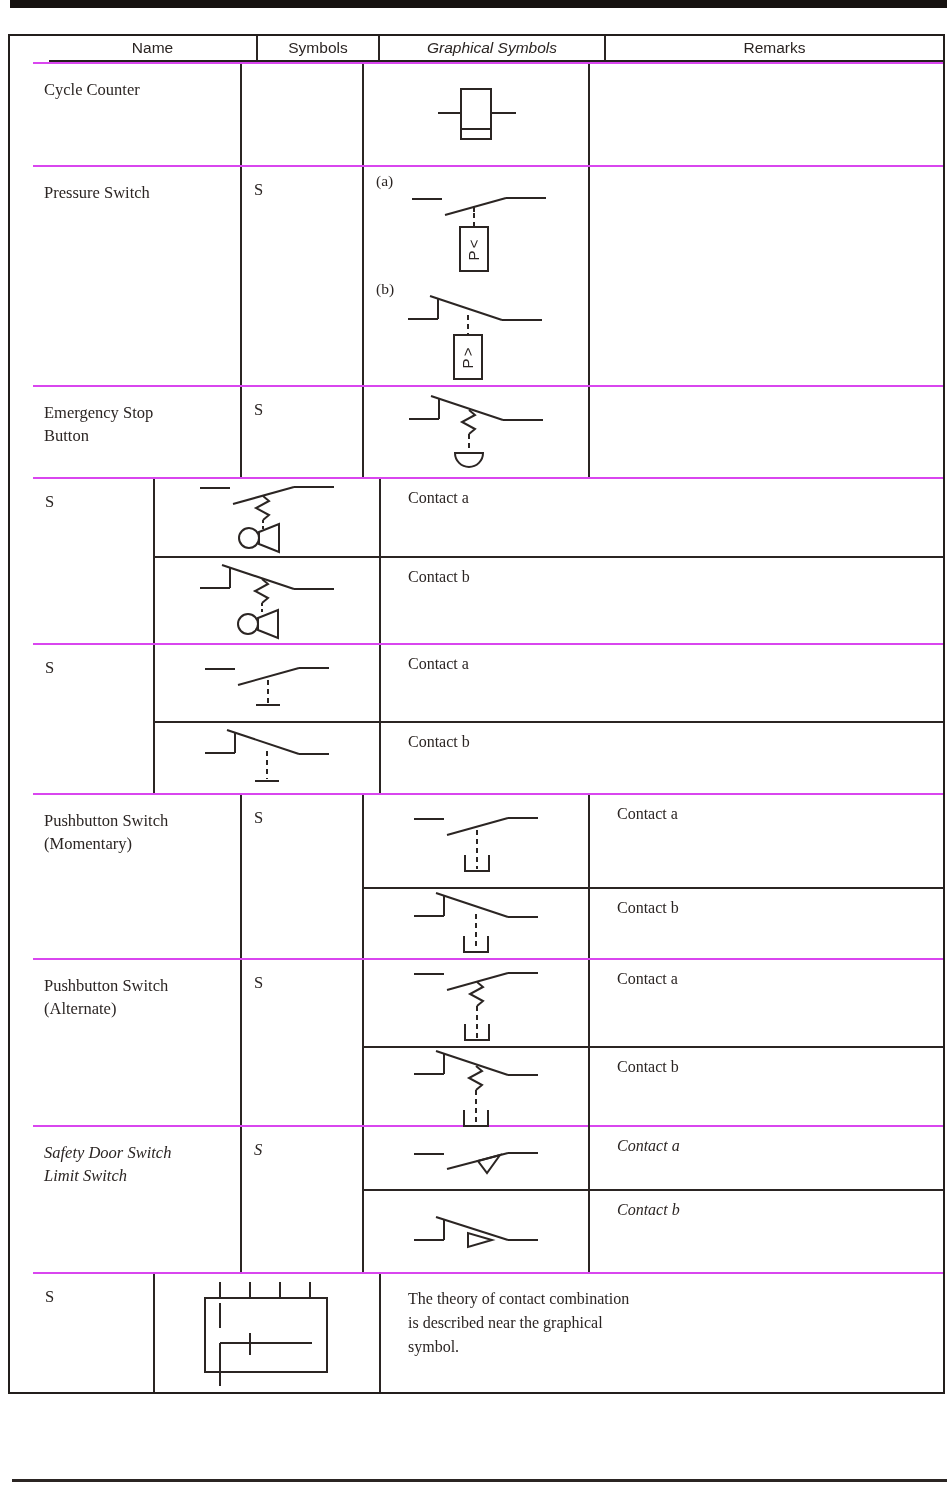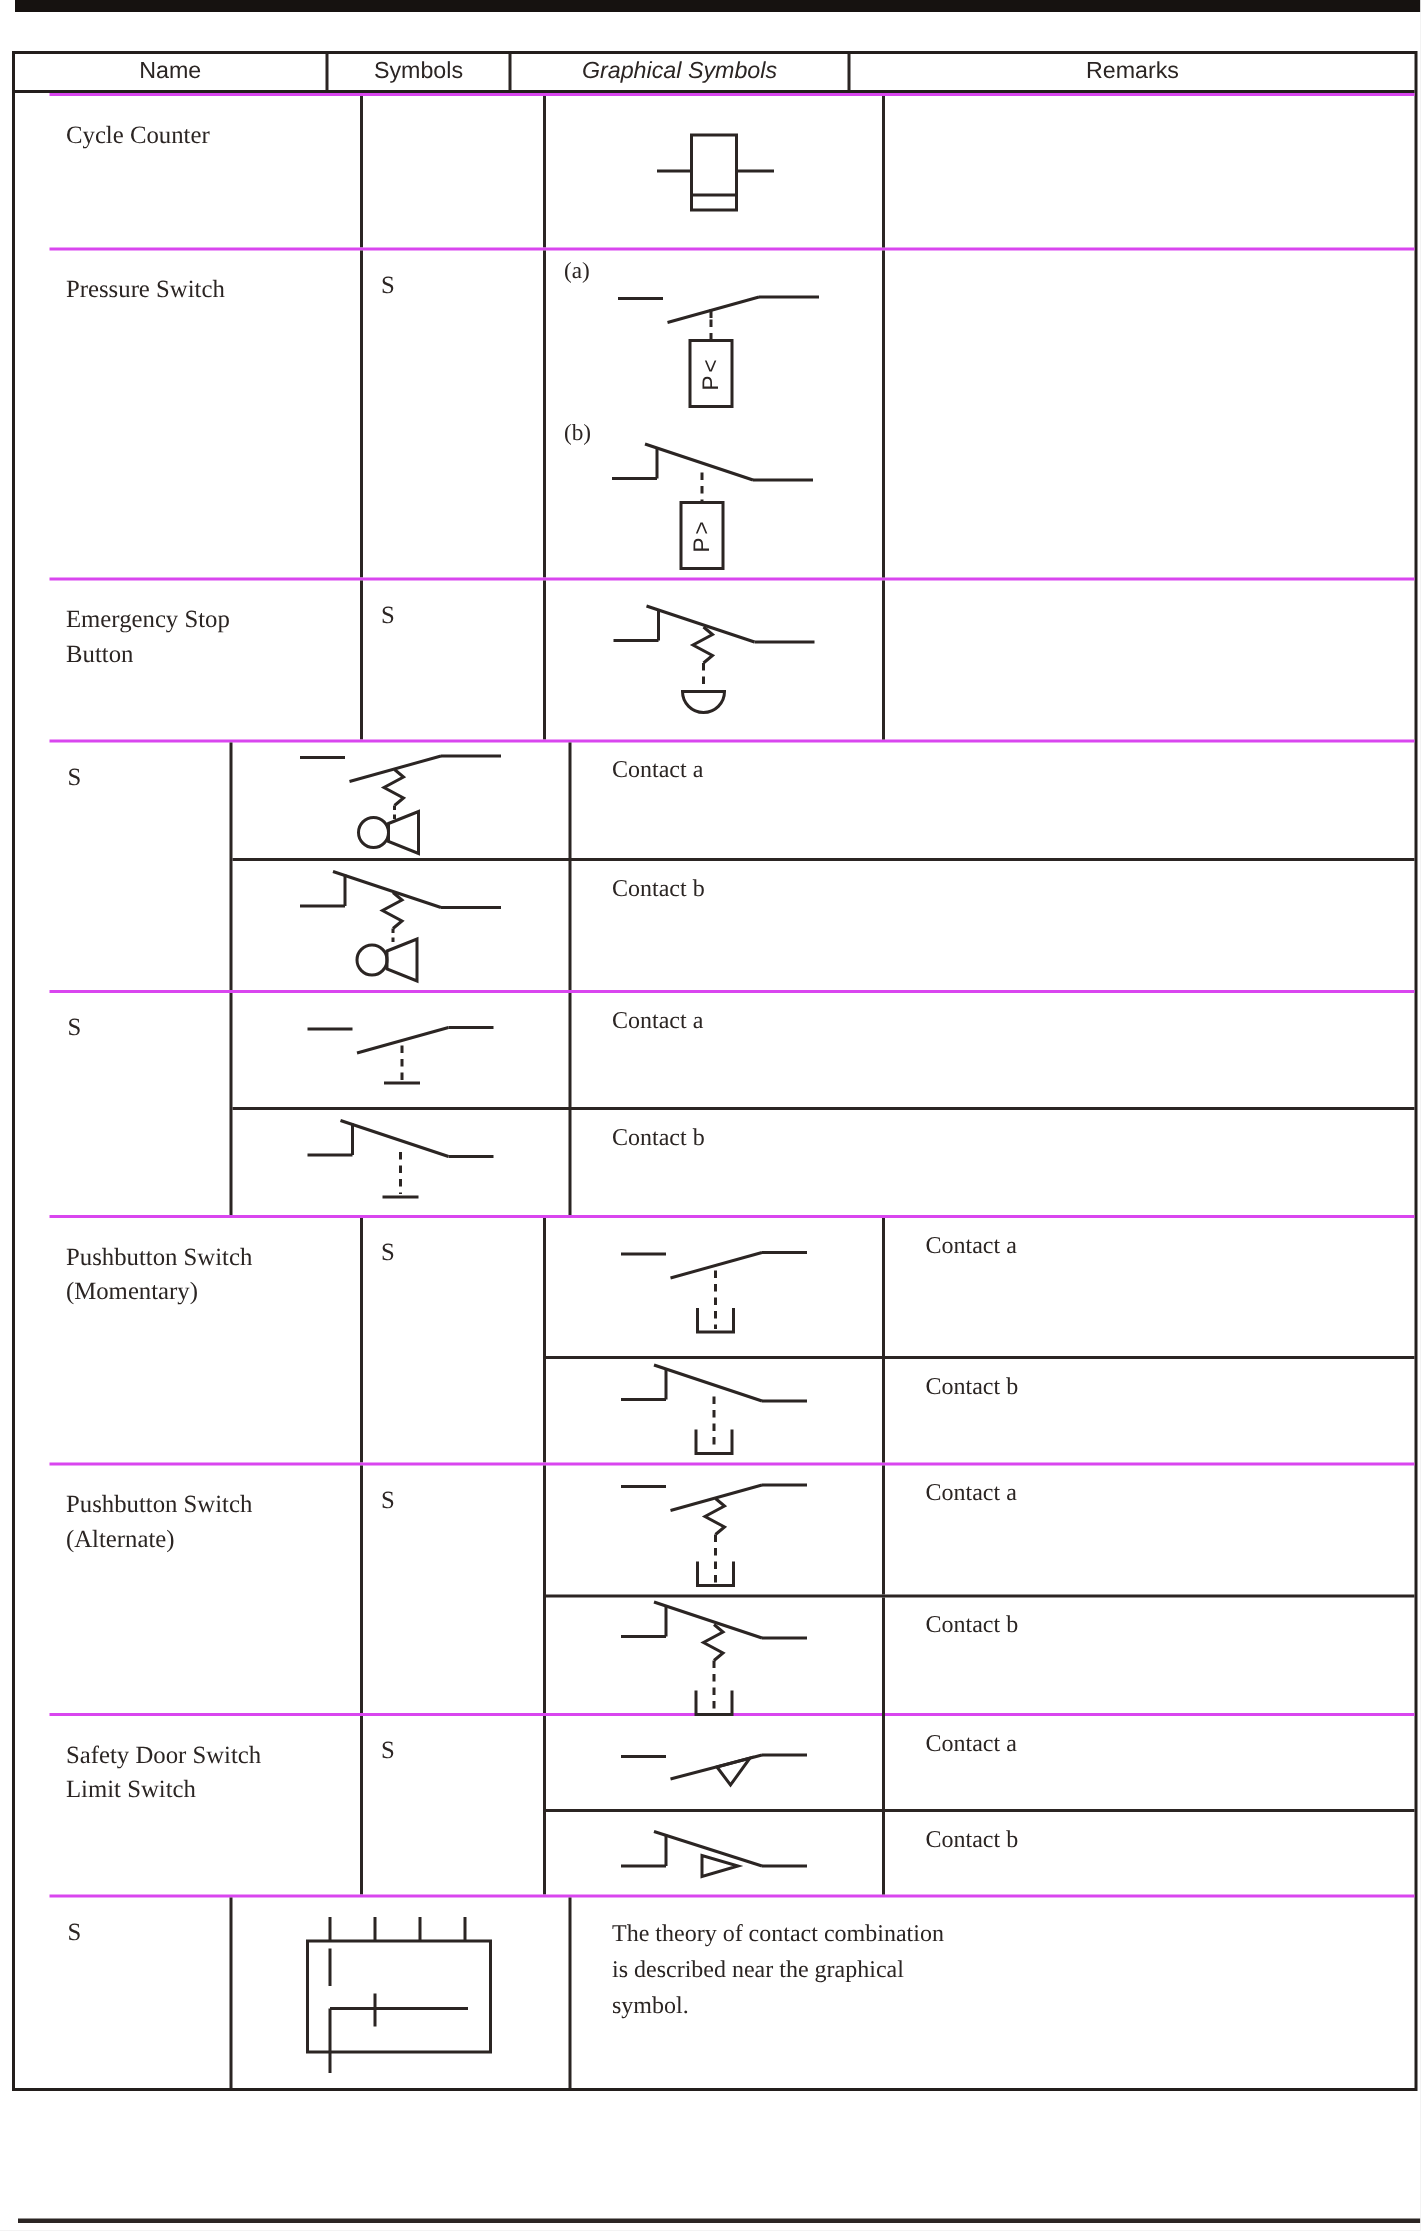--- a/index.html
+++ b/index.html
@@ -11,21 +11,21 @@
   .topbar{position:absolute;left:10px;top:0;width:937px;height:8px;background:#161210;}
   .footrule{position:absolute;left:12px;top:1479px;width:935px;height:3px;background:#2b2523;}
 
   .symtable{
     position:absolute;left:8px;top:34px;width:937px;height:1360px;
     border:2.5px solid #231e1c;box-sizing:border-box;
     display:flex;flex-direction:column;
   }
   .trow{display:flex;box-sizing:border-box;}
   .trow + .trow{border-top:2px solid #d946ef;margin-left:23px;}
-  .thead{height:26px;}
+  .thead{height:26px;margin-left:39px;}
   .thead .hcell{
     font-family:"Liberation Sans", sans-serif;font-size:15.5px;
     display:flex;align-items:center;justify-content:center;box-sizing:border-box;
   }
   .thead{border-bottom:0;}
   .headrow{border-bottom:2.5px solid #231e1c;}
   .c-name{width:209px;border-right:2px solid #2b2523;box-sizing:border-box;}
   .c-sym{width:122px;border-right:2px solid #2b2523;box-sizing:border-box;}
   .c-rest{flex:1;display:flex;flex-direction:column;box-sizing:border-box;}
   .c-graphic{width:226px;border-right:2px solid #2b2523;box-sizing:border-box;
@@ -115,21 +115,21 @@
               <line class="dash" x1="68" y1="22" x2="68" y2="42"></line>
               <rect class="st" x="54" y="42" width="28" height="44"></rect>
               <text class="boxlabel" transform="translate(69,64) rotate(-90)" text-anchor="middle" dominant-baseline="middle">P&gt;</text>
             </svg>
           </div>
           <div class="c-remarks"></div>
         </div>
       </div>
     </div>
 
-    <div class="trow" style="height:108px;">
+    <div class="trow" style="height:92px;">
       <div class="c-name">
           <div class="namepad">Emergency Stop
 Button</div>
         </div>
       <div class="c-sym">
           <div class="sympad">S</div>
         </div>
       <div class="c-rest">
         <div class="subrow sub-fill">
           <div class="c-graphic">
@@ -287,21 +287,21 @@
               <polyline points="65,18 71,23 58,30 71,37 65,42"></polyline>
               <line class="dash" x1="65" y1="42" x2="65" y2="76"></line>
               <polyline points="53,62 53,78 77,78 77,62"></polyline>
             </svg>
           </div>
           <div class="c-remarks">Contact b</div>
         </div>
       </div>
     </div>
 
-    <div class="trow" style="height:121px;">
+    <div class="trow" style="height:147px;font-style:italic;">
       <div class="c-name">
           <div class="namepad">Safety Door Switch
 Limit Switch</div>
         </div>
       <div class="c-sym">
           <div class="sympad">S</div>
         </div>
       <div class="c-rest">
         <div class="subrow" style="height:62px;">
           <div class="c-graphic">

